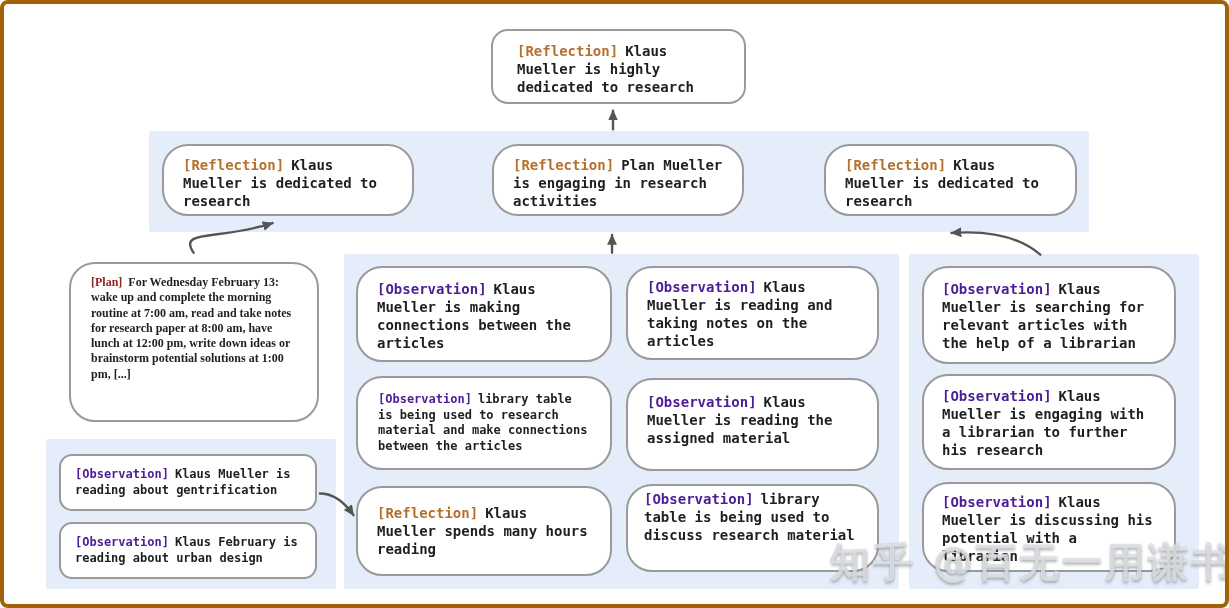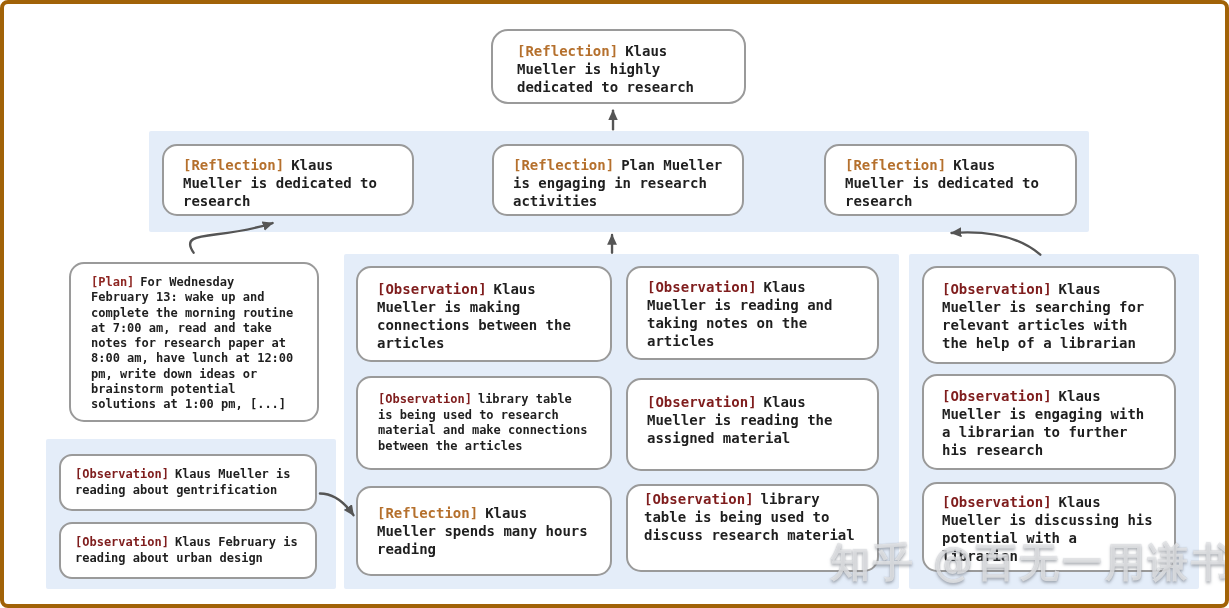--- a/index.html
+++ b/index.html
@@ -15,31 +15,31 @@
   }
   .band{
     position:absolute;
     background:#e4edf9;
     border-radius:2px;
   }
   .node{
     position:absolute;
     background:#ffffff;
     border:2px solid #9a9a9a;
-    border-radius:15px;
+    border-radius:26px;
     box-sizing:border-box;
     color:#1f1f1f;
     font-weight:bold;
     z-index:2;
   }
   .fs14{font-size:14px;line-height:18px;padding:11px 19px;}
   .fs12{font-size:12px;line-height:15.5px;padding:11px 14px;}
   .tag{margin-right:.5em;}
   .tag-reflection{color:#b5702d;}
-  .tag-observation{color:#7f1d1d;}
+  .tag-observation{color:#4c1d95;}
   .tag-plan{color:#8e2622;}
   .arrows{
     position:absolute;left:0;top:0;width:100%;height:100%;
     z-index:3;pointer-events:none;
   }
   .watermark{
     position:absolute;
     left:826px;top:531px;
     z-index:6;
     font-family:"DejaVu Sans","Liberation Sans",sans-serif;
@@ -69,21 +69,21 @@
   <div class="node fs14" style="left:158px;top:140px;width:252px;height:72px;padding:10px 19px;">
     <span class="tag tag-reflection">[Reflection]</span><span>Klaus Mueller is dedicated to research</span>
   </div>
   <div class="node fs14" style="left:488px;top:140px;width:252px;height:72px;padding:10px 19px;">
     <span class="tag tag-reflection">[Reflection]</span><span>Plan Mueller is engaging in research activities</span>
   </div>
   <div class="node fs14" style="left:820px;top:140px;width:253px;height:72px;padding:10px 19px;">
     <span class="tag tag-reflection">[Reflection]</span><span>Klaus Mueller is dedicated to research</span>
   </div>
 
-  <div class="node fs12" style="left:65px;top:258px;width:250px;height:160px;padding:11px 20px;line-height:15.3px;">
+  <div class="node fs12" style="left:65px;top:258px;width:250px;height:160px;padding:11px 20px;line-height:15.3px;font-family:Liberation Serif, serif;">
     <span class="tag tag-plan">[Plan]</span><span>For Wednesday February 13: wake up and complete the morning routine at 7:00 am, read and take notes for research paper at 8:00 am, have lunch at 12:00 pm, write down ideas or brainstorm potential solutions at 1:00 pm, [...]</span>
   </div>
 
   <div class="node fs12" style="left:55px;top:450px;width:258px;height:57px;border-radius:13px;">
     <span class="tag tag-observation">[Observation]</span><span>Klaus Mueller is reading about gentrification</span>
   </div>
   <div class="node fs12" style="left:55px;top:518px;width:258px;height:57px;border-radius:13px;">
     <span class="tag tag-observation">[Observation]</span><span>Klaus February is reading about urban design</span>
   </div>
 

